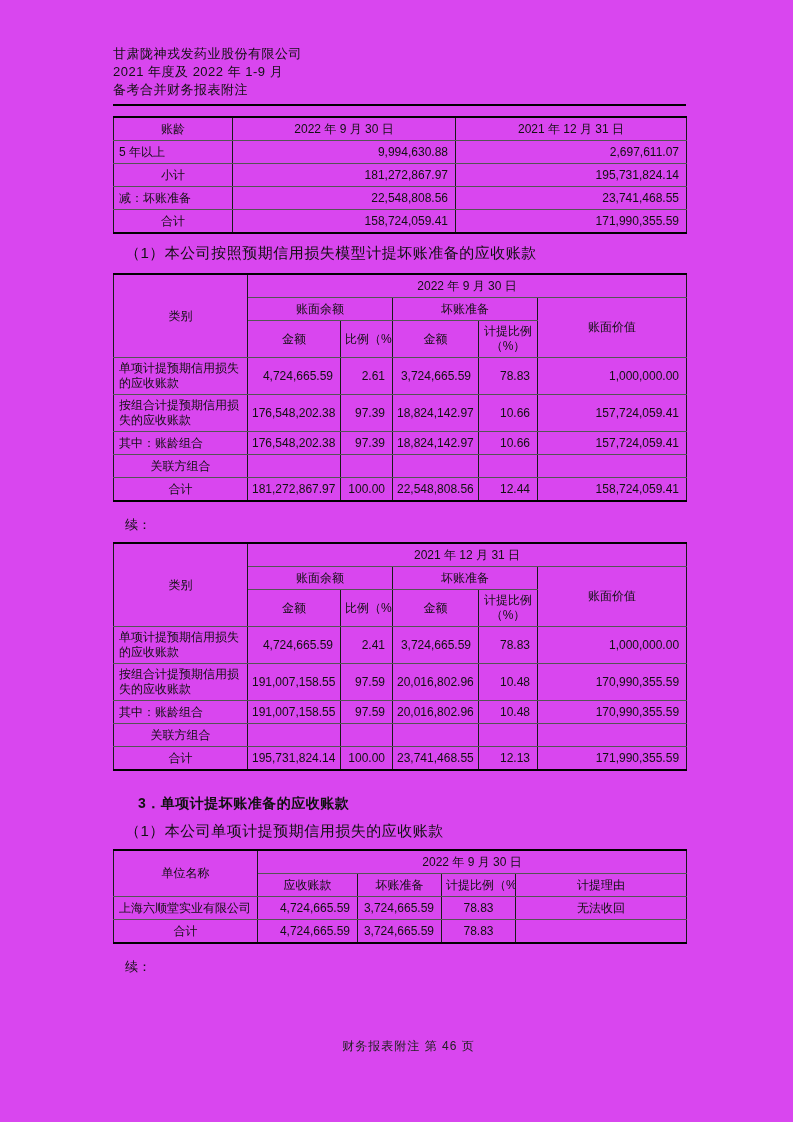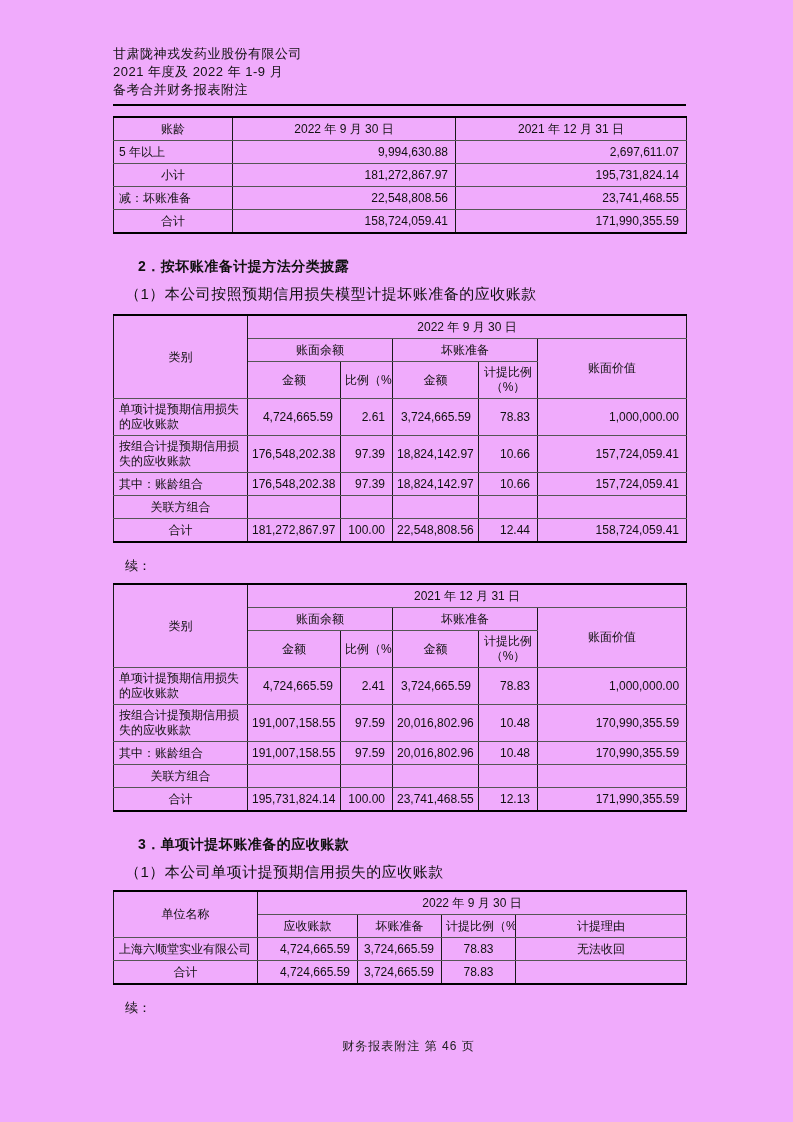--- a/index.html
+++ b/index.html
@@ -1,19 +1,19 @@
 <!DOCTYPE html>
 <html><head>
 <meta charset="utf-8">
 <style>
   html,body{margin:0;padding:0;background:#ffffff;}
   .page{
     position:relative;
     width:793px;height:1122px;
-    background:#f0abfc;
+    background:#d946ef;
     color:#111;
     font-family:"Liberation Sans","DejaVu Sans",sans-serif;
     overflow:hidden;
   }
   .content{position:absolute;left:113px;top:45px;width:573px;}
   .hdr{font-size:13px;line-height:18px;letter-spacing:0.5px;}
   .divider{height:0;border-top:2px solid #000;margin-top:5px;}
 
   table{
     border-collapse:collapse;table-layout:fixed;width:573px;
@@ -82,21 +82,20 @@
             <td class="num">23,741,468.55</td>
           </tr>
           <tr>
             <td class="lbl-center">合计</td>
             <td class="num">158,724,059.41</td>
             <td class="num">171,990,355.59</td>
           </tr>
         </tbody>
       </table>
 
-    <div class="sec-title">2．按坏账准备计提方法分类披露</div>
     <div class="sec-item">（1）本公司按照预期信用损失模型计提坏账准备的应收账款</div>
 
     <table class="t2">
         <colgroup>
           <col style="width: 134px;">
           <col style="width: 93px;">
           <col style="width: 52px;">
           <col style="width: 86px;">
           <col style="width: 59px;">
           <col style="width: 149px;">

